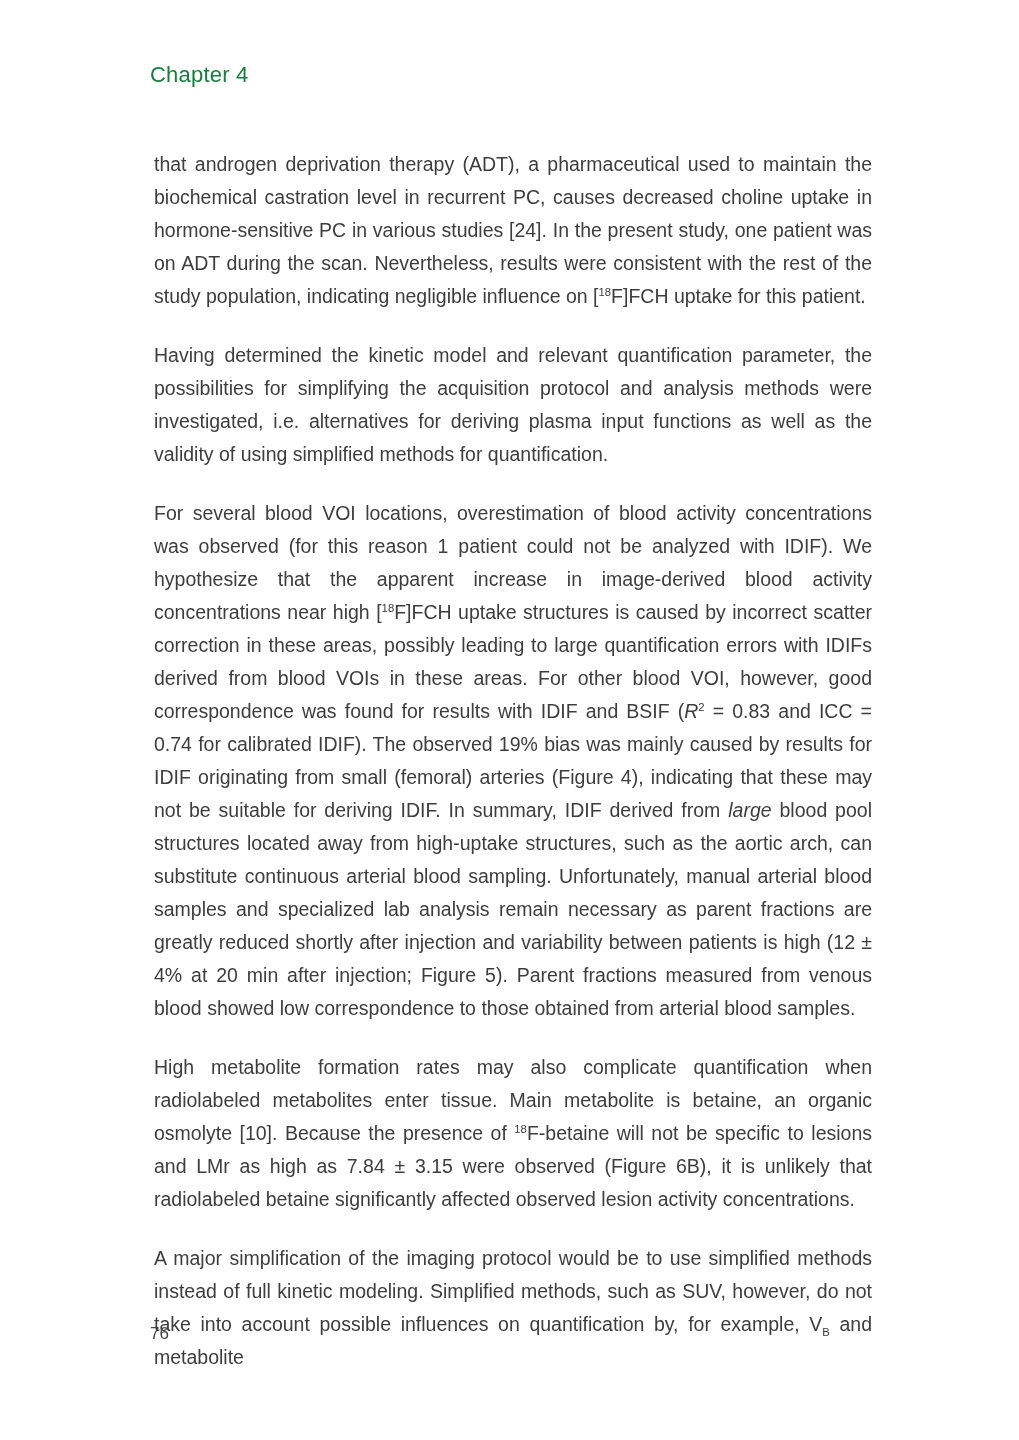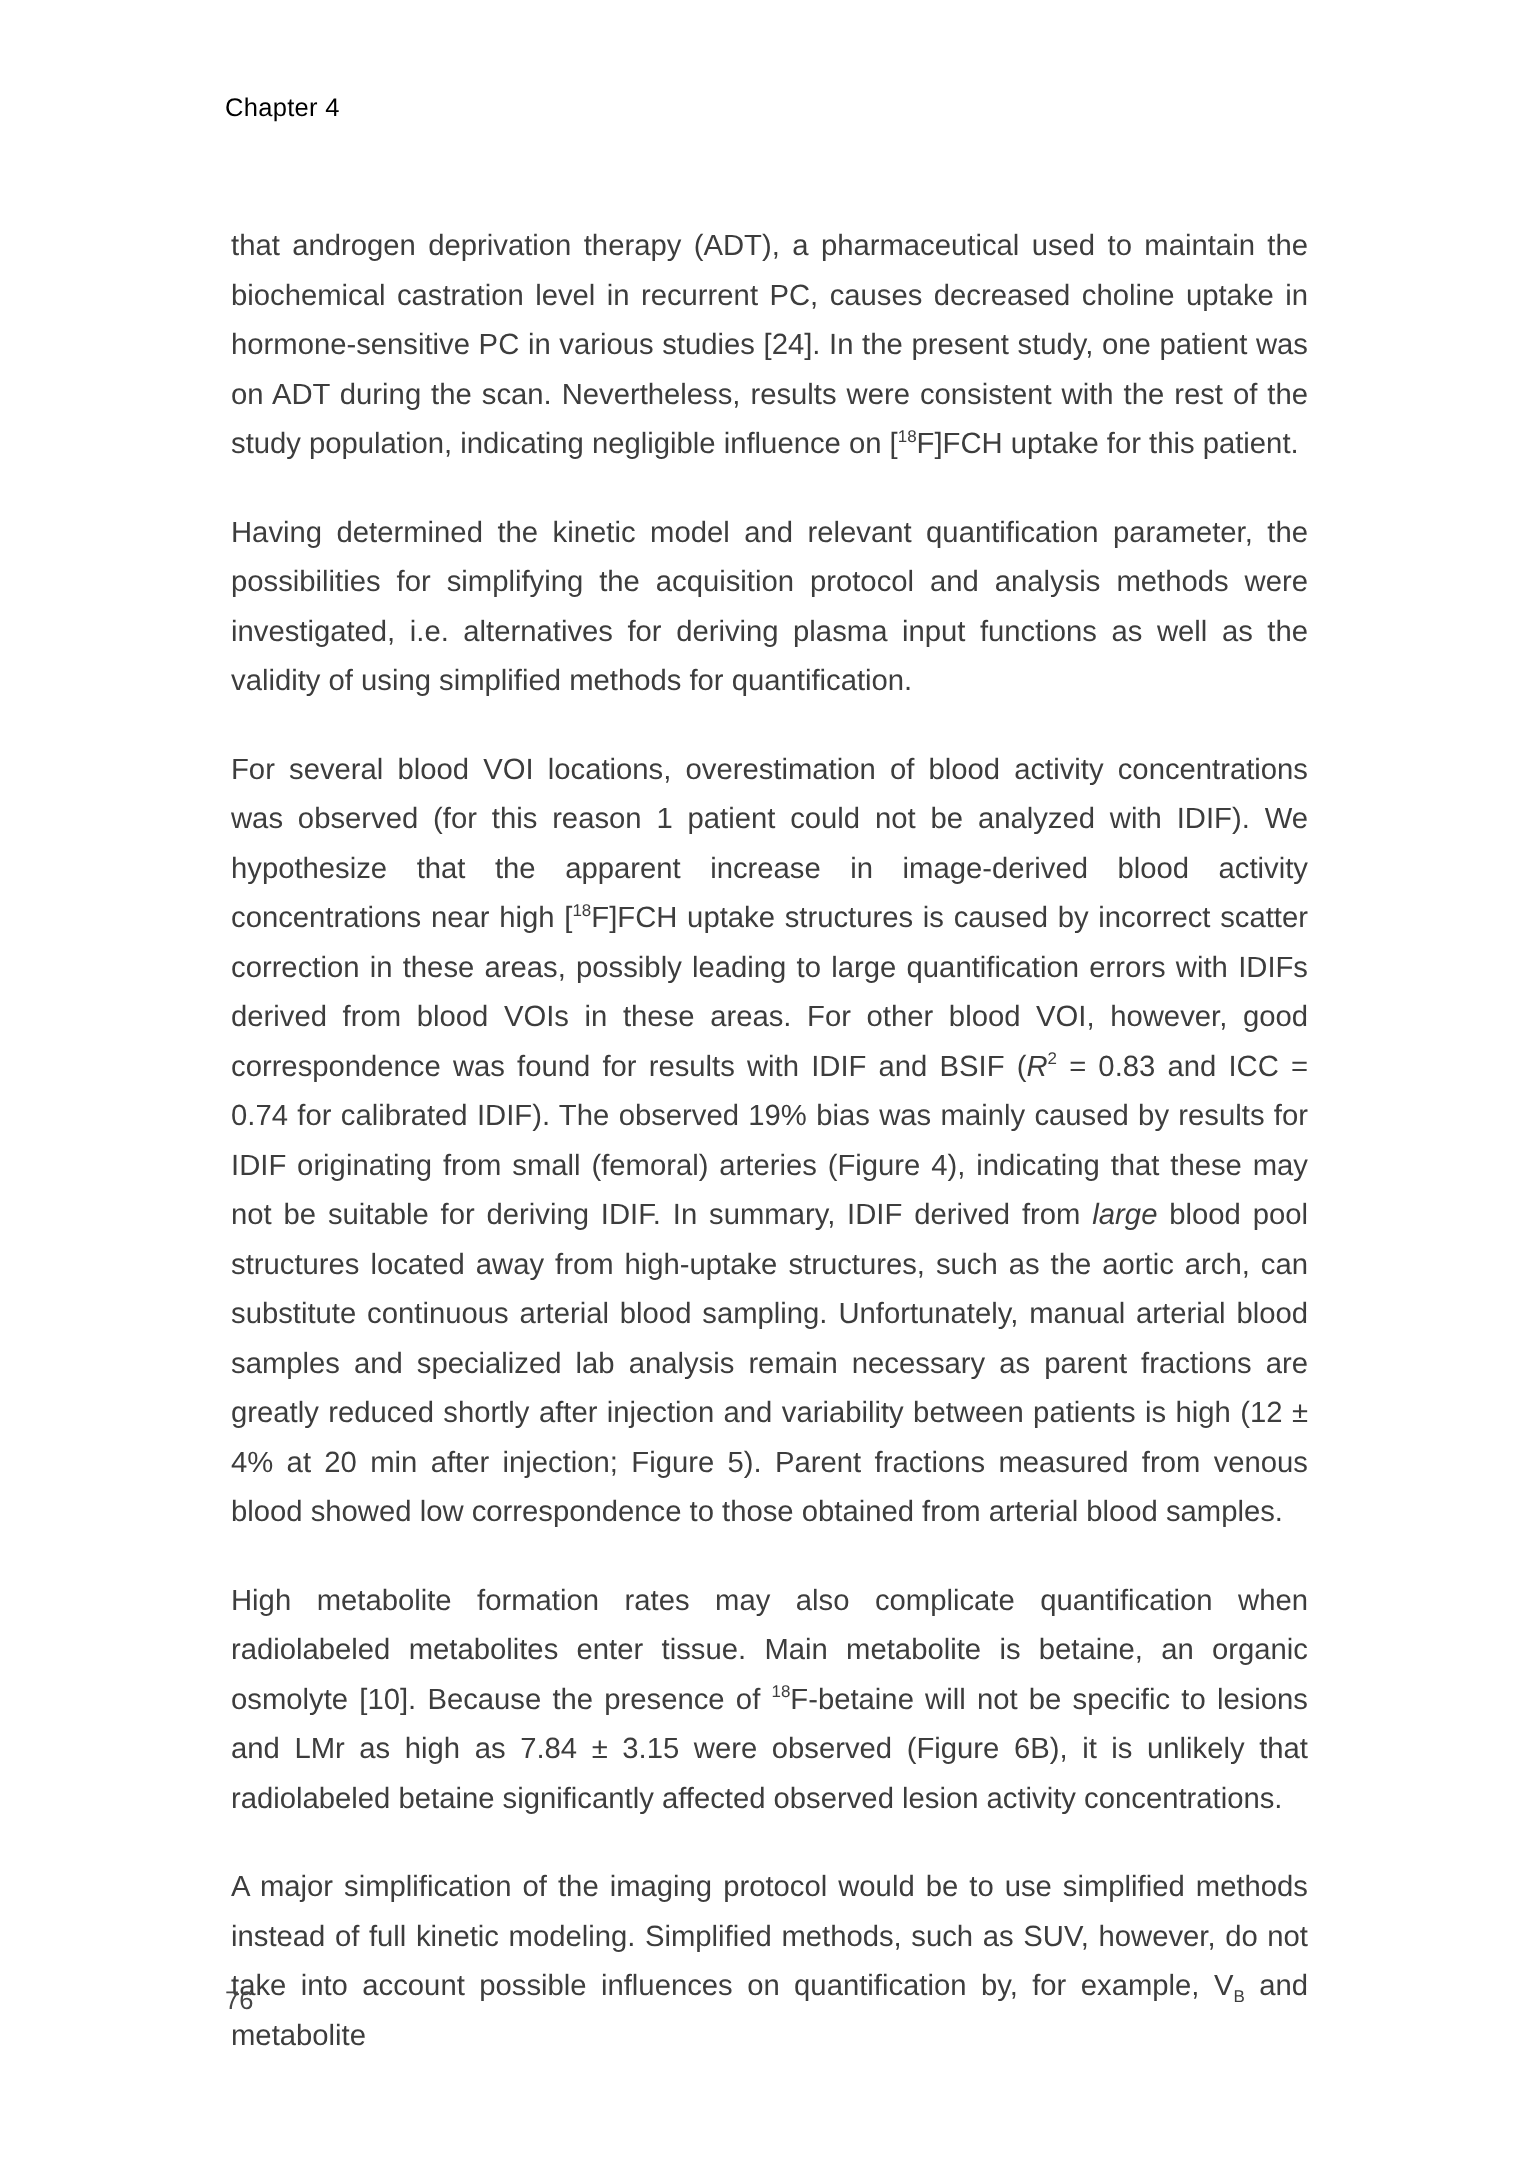--- a/index.html
+++ b/index.html
@@ -13,22 +13,22 @@
     height: 1440px;
     background: #ffffff;
     font-family: "Liberation Sans", sans-serif;
     color: #3f3f3f;
     overflow: hidden;
   }
   .running-header {
     position: absolute;
     left: 150px;
     top: 62px;
-    font-size: 17px;
-    color: #000000;
+    font-size: 22px;
+    color: #15803d;
     letter-spacing: 0.2px;
   }
   .body-text {
     position: absolute;
     left: 150px;
     top: 148px;
     width: 722px;
     font-size: 19.5px;
     line-height: 33px;
     text-align: justify;

